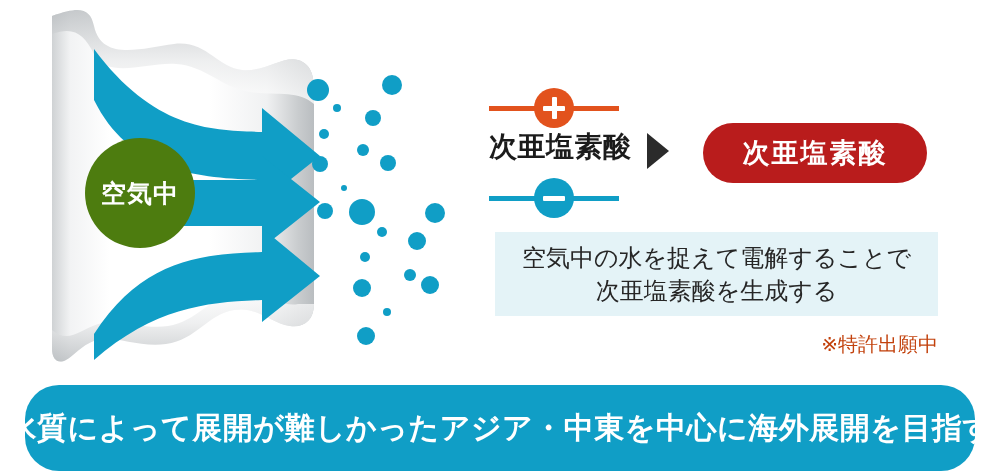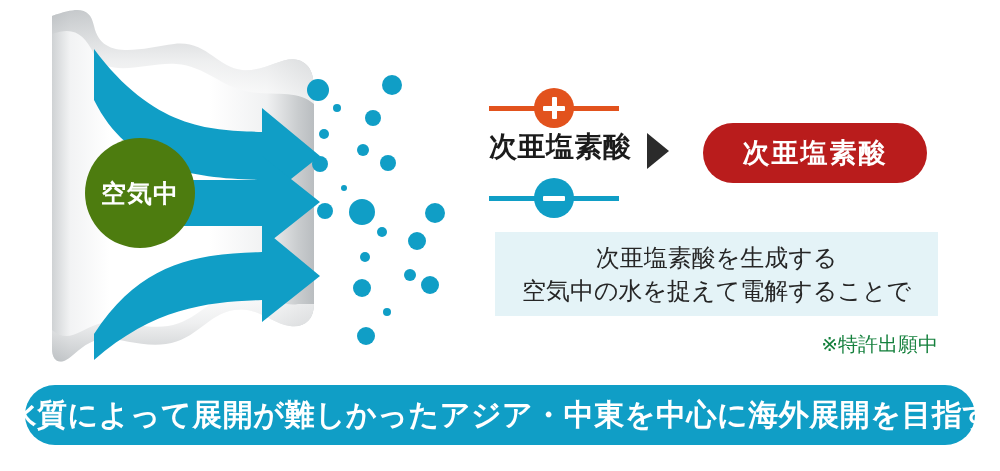--- a/index.html
+++ b/index.html
@@ -73,27 +73,27 @@
     background:#e4f3f7;
     display:flex;flex-direction:column;align-items:center;justify-content:center;
   }
   .info-box p{
     margin:0;color:#262626;font-size:24px;font-weight:500;
     line-height:1.38;white-space:nowrap;text-align:center;
   }
 
   .patent-note{
     position:absolute;left:495px;top:334px;width:443px;
-    text-align:right;color:#15803d;font-size:20px;font-weight:500;
+    text-align:right;color:#c2410c;font-size:20px;font-weight:500;
     line-height:1;white-space:nowrap;
   }
 
   
   .banner{
-    position:absolute;left:25px;top:385px;width:950px;height:60px;
+    position:absolute;left:25px;top:385px;width:950px;height:86px;
     background:#109ec6;border-radius:34px;
     display:flex;align-items:center;justify-content:center;
   }
   .banner span{
     color:#ffffff;font-size:30px;font-weight:700;letter-spacing:0.5px;
     line-height:1;white-space:nowrap;
   }
 </style>
 </head>
 <body>
@@ -200,22 +200,22 @@
     <svg width="26" height="38" viewBox="0 0 26 38" xmlns="http://www.w3.org/2000/svg" aria-hidden="true">
       <path d="M2,1 L24,19 L2,37 Z" fill="#2b2b2b"></path>
     </svg>
   </div>
 
   <div class="product-pill">
     <span>次亜塩素酸</span>
   </div>
 
   <div class="info-box">
+    <p>空気中の水を捉えて電解することで</p>
     <p>次亜塩素酸を生成する</p>
-    <p>空気中の水を捉えて電解することで</p>
   </div>
 
   <div class="patent-note">※特許出願中</div>
 
   <div class="banner">
     <span>水質によって展開が難しかったアジア・中東を中心に海外展開を目指す</span>
   </div>
 
 </div>
 

